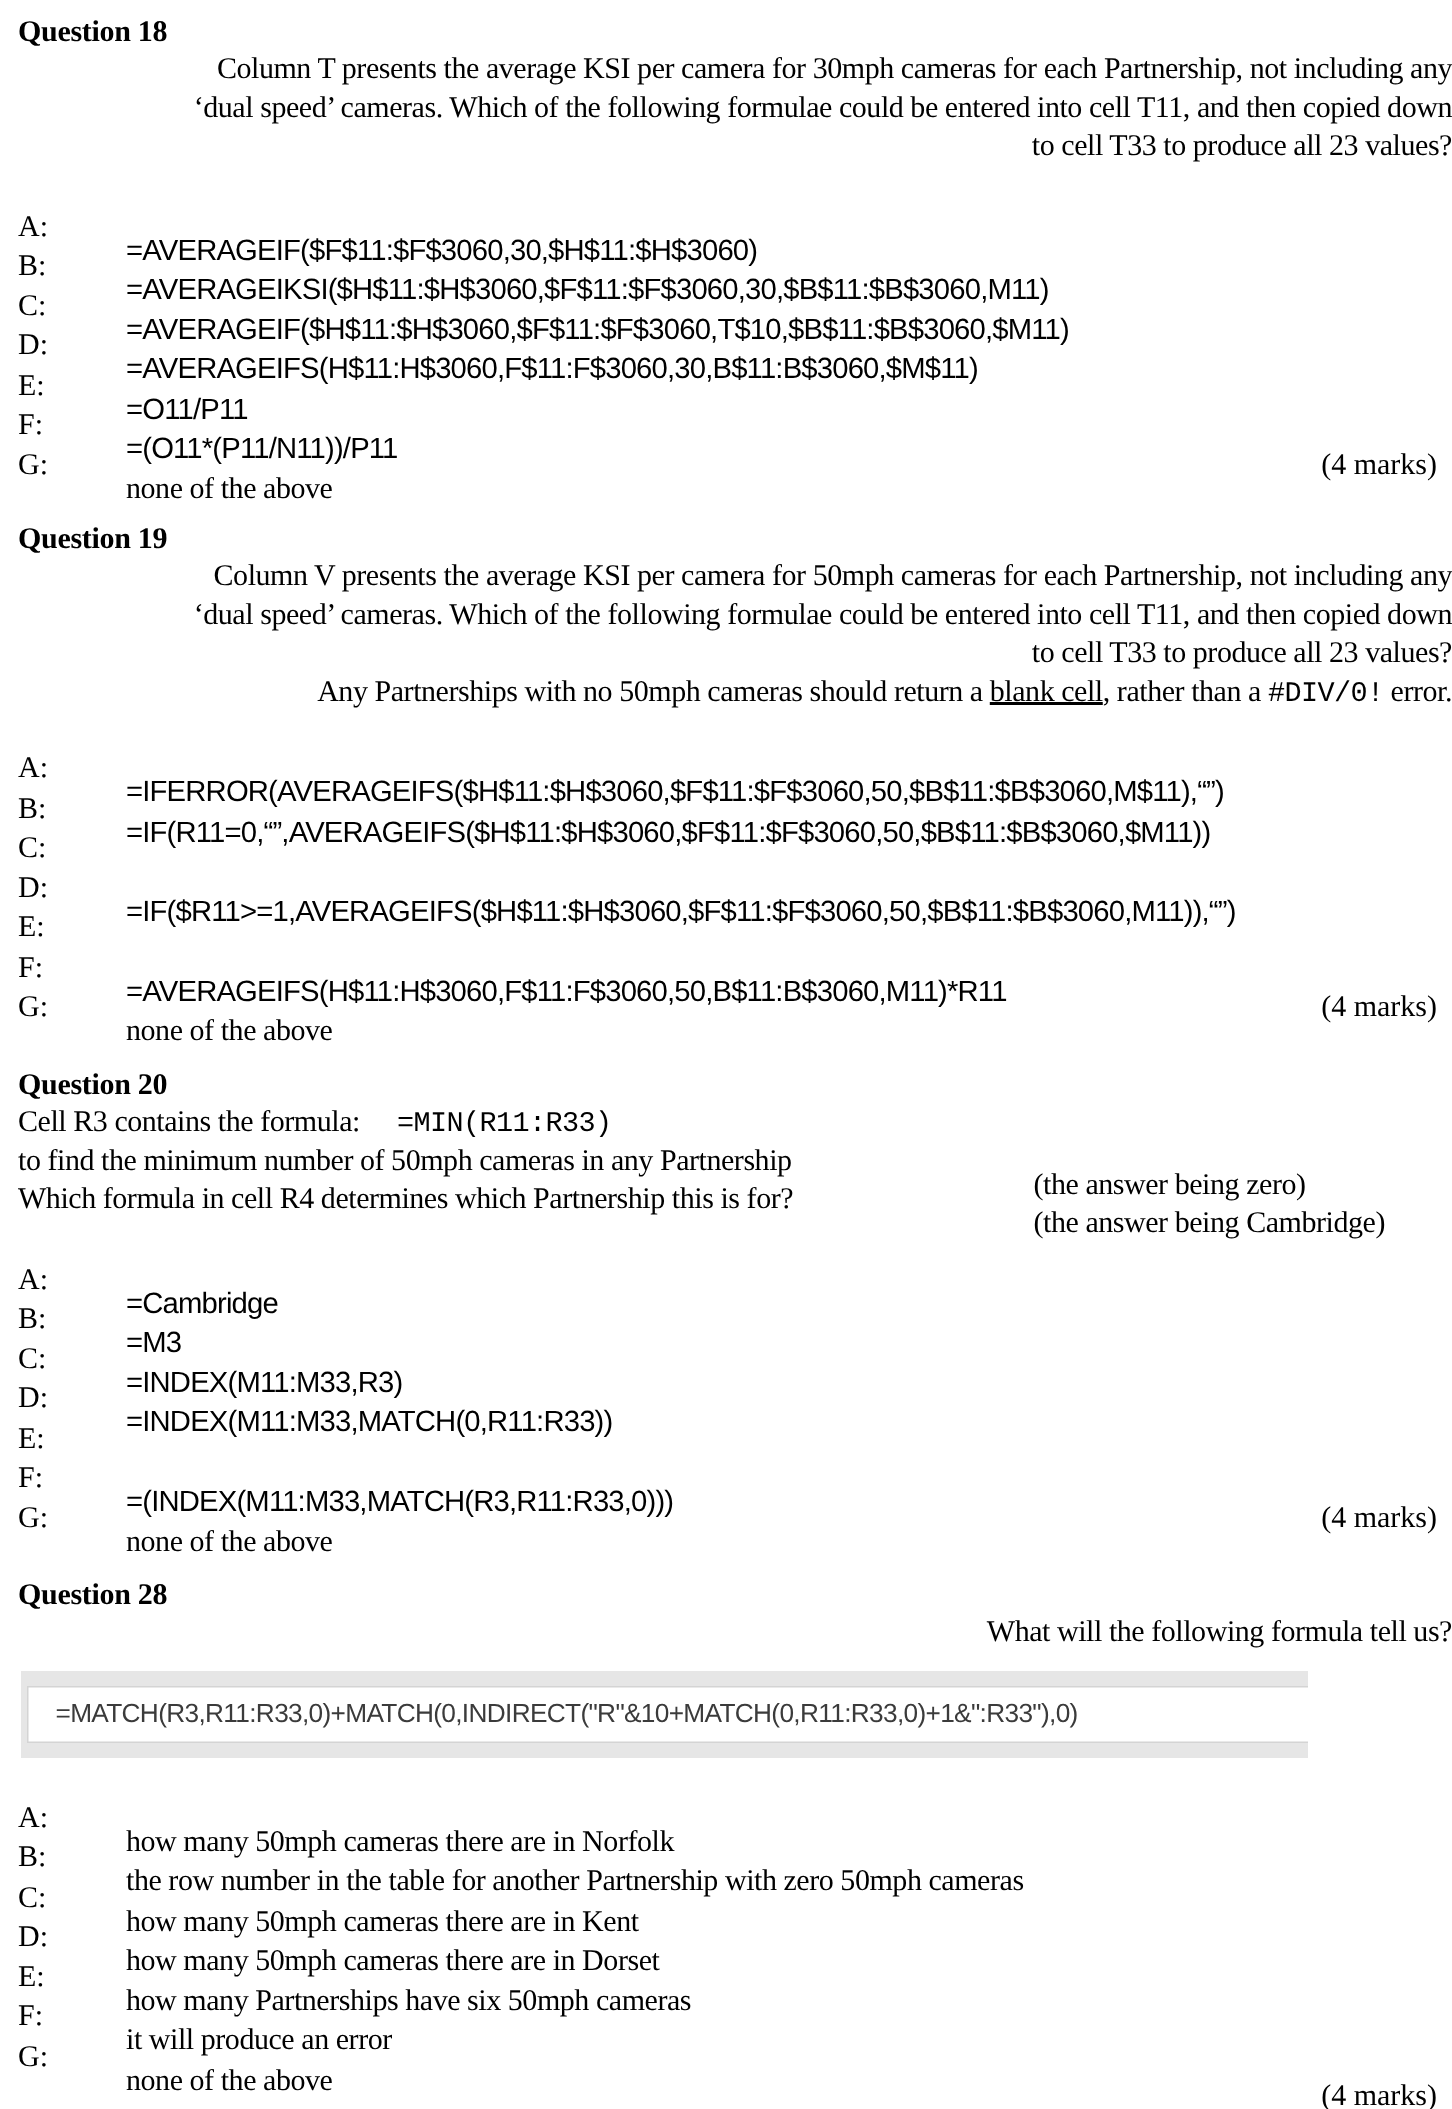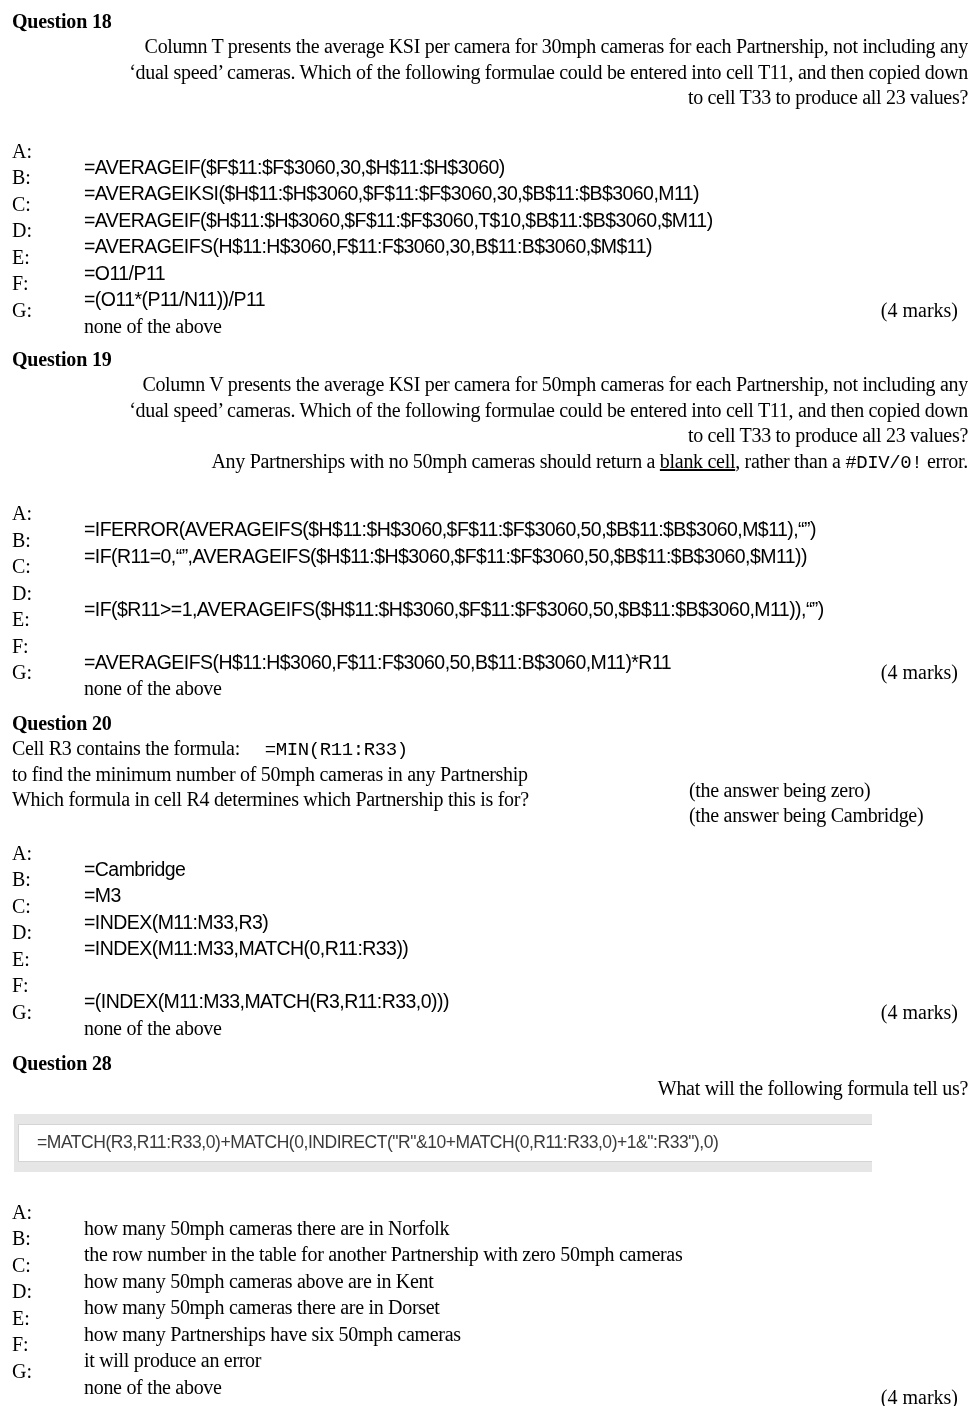--- a/index.html
+++ b/index.html
@@ -273,21 +273,21 @@
       <div class="opt">
         <span class="opt-letter">A:</span>
         <span class="opt-text plain">how many 50mph cameras there are in Norfolk</span>
       </div>
       <div class="opt">
         <span class="opt-letter">B:</span>
         <span class="opt-text plain">the row number in the table for another Partnership with zero 50mph cameras</span>
       </div>
       <div class="opt">
         <span class="opt-letter">C:</span>
-        <span class="opt-text plain">how many 50mph cameras above are in Kent</span>
+        <span class="opt-text plain">how many 50mph cameras there are in Kent</span>
       </div>
       <div class="opt">
         <span class="opt-letter">D:</span>
         <span class="opt-text plain">how many 50mph cameras there are in Dorset</span>
       </div>
       <div class="opt">
         <span class="opt-letter">E:</span>
         <span class="opt-text plain">how many Partnerships have six 50mph cameras</span>
       </div>
       <div class="opt">

